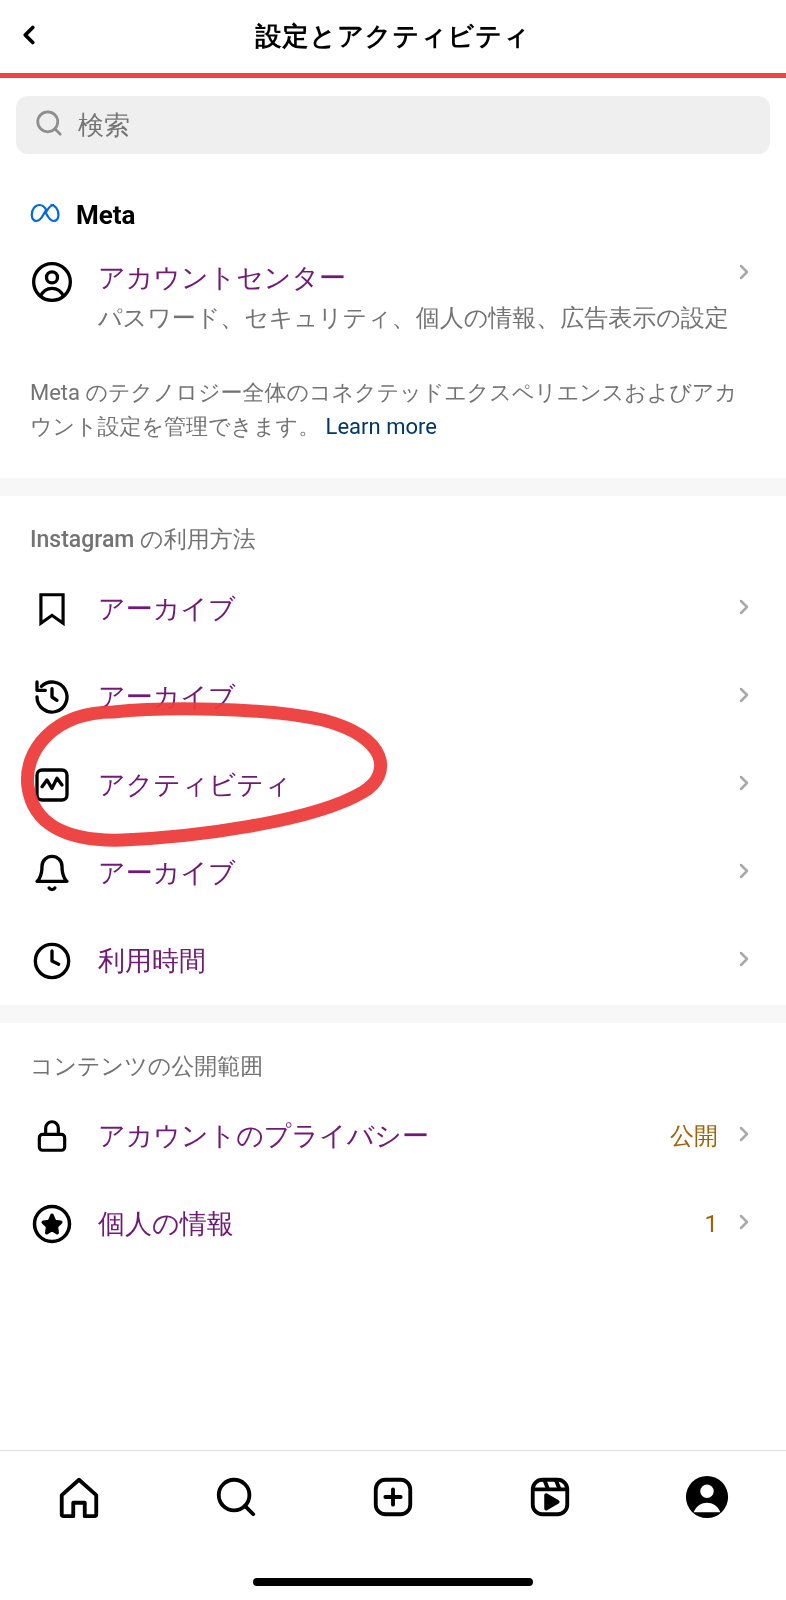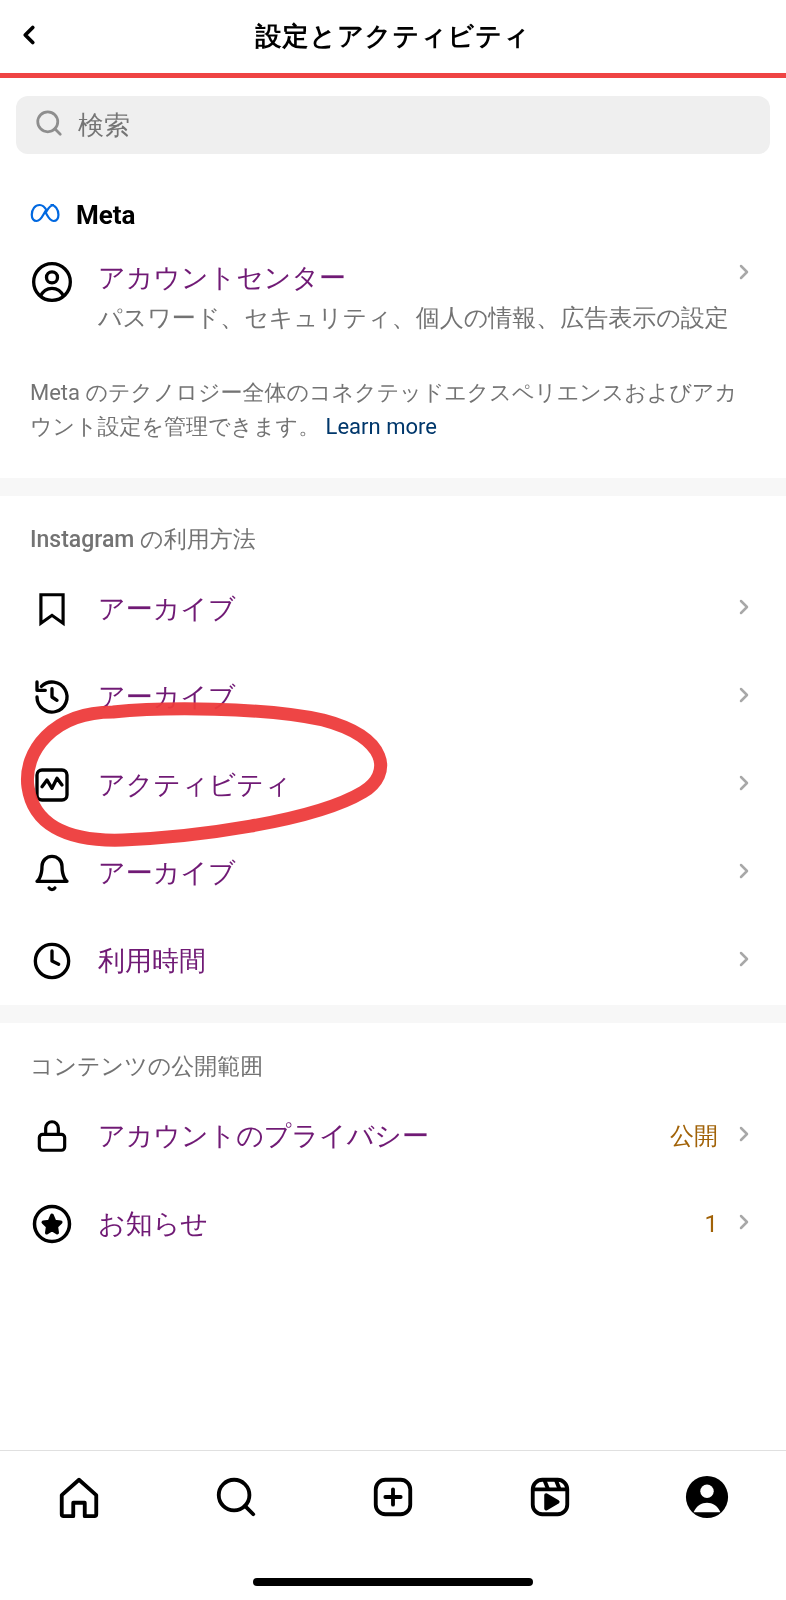--- a/index.html
+++ b/index.html
@@ -314,21 +314,21 @@
 </div>
 
 <div class="list-item">
   <div class="list-icon">
     <svg width="42" height="42" viewBox="0 0 24 24" fill="none" stroke="#000" stroke-width="2" stroke-linejoin="round">
         <circle cx="12" cy="12" r="10"></circle>
         <polygon fill="#000" points="12 7 13.5 10.5 17 11 14.5 13.5 15 17 12 15.2 9 17 9.5 13.5 7 11 10.5 10.5"></polygon>
       </svg>
   </div>
   <div class="list-content">
-      <div class="list-label">お知らせ</div>
+      <div class="list-label">個人の情報</div>
     </div>
   <div class="list-trailing">1</div>
   <span class="chevron"><svg width="24" height="24" viewBox="0 0 24 24" fill="none" stroke="#a8a8a8" stroke-width="2.5" stroke-linecap="round" stroke-linejoin="round">
         <polyline points="9 18 15 12 9 6"></polyline>
       </svg></span>
 </div>
 
 <div class="annotation">
   <svg width="380" height="152" viewBox="0 0 380 152">
     <path d="M 100 10 C 40 10 10 50 15 85 C 20 120 50 140 110 138 C 180 135 300 120 350 90 C 380 72 375 35 310 18 C 250 5 150 5 100 10 Z" fill="none" stroke="#ed3b3b" stroke-width="13" stroke-linecap="round" stroke-linejoin="round" opacity="0.95"></path>

